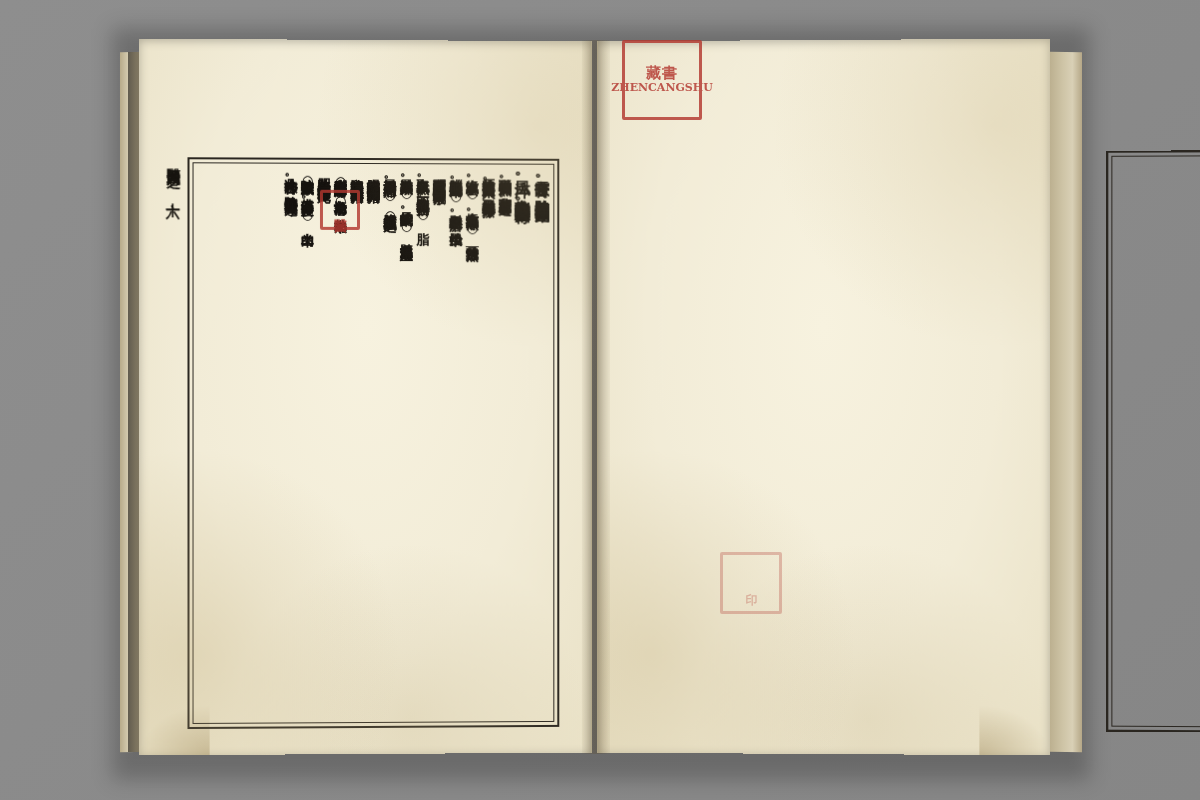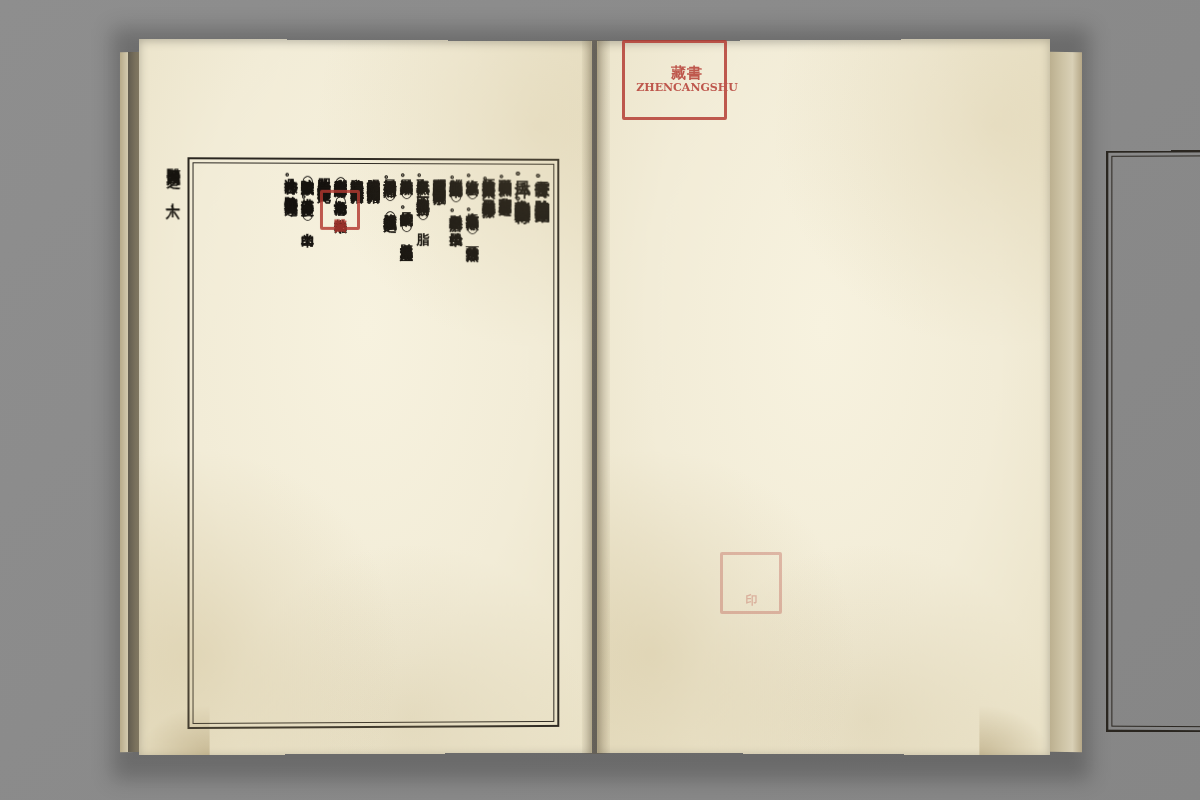--- a/index.html
+++ b/index.html
@@ -230,21 +230,20 @@
   }
   .seal.top {
     left: 502px;
     top: 18px;
     width: 74px;
     height: 74px;
     font-size: 15px;
     writing-mode: horizontal-tb;
     line-height: 1.15;
     background: rgba(255,255,255,0.02);
-    padding-left: 25px;
   }
   .seal.small {
     left: 180px;
     top: 150px;
     width: 34px;
     height: 34px;
     font-size: 13px;
     writing-mode: vertical-rl;
     text-orientation: upright;
   }

